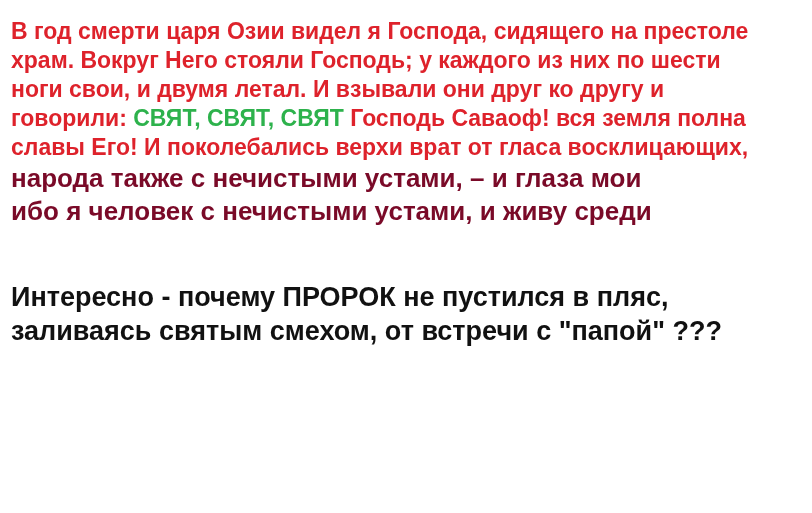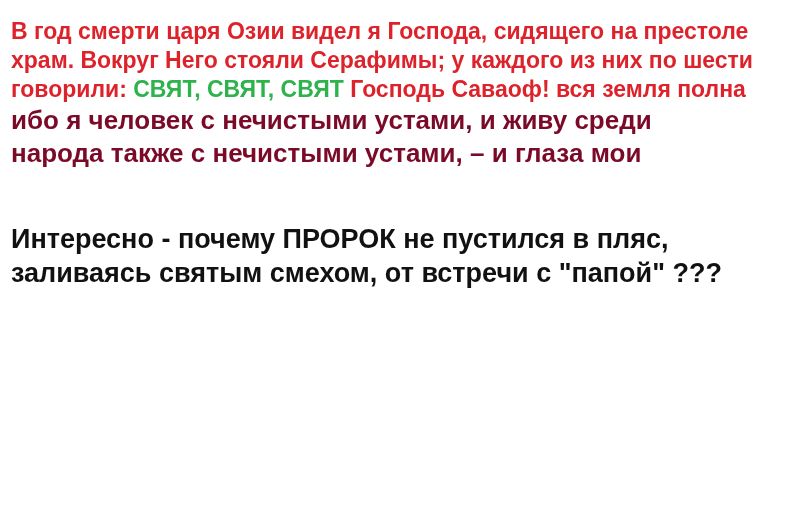--- a/index.html
+++ b/index.html
@@ -53,22 +53,24 @@
     line-height: 34px;
   }
   .question .line { white-space: pre; }
 </style>
 </head>
 <body>
 
 <div class="page">
   <p class="passage" id="passage">
       <span class="line line-red"><span class="run-red">В год смерти царя Озии видел я Господа, сидящего на престоле</span></span>
-      <span class="line line-red"><span class="run-red">храм. Вокруг Него стояли Серафимы; у каждого из них по шести</span></span>
+      <span class="line line-red"><span class="run-red">храм. Вокруг Него стояли Господь; у каждого из них по шести</span></span>
+      <span class="line line-red"><span class="run-red">ноги свои, и двумя летал. И взывали они друг ко другу и</span></span>
       <span class="line line-red"><span class="run-red">говорили: </span><span class="run-green">СВЯТ, СВЯТ, СВЯТ</span><span class="run-red"> Господь Саваоф! вся земля полна</span></span>
+      <span class="line line-red"><span class="run-red">славы Его! И поколебались верхи врат от гласа восклицающих,</span></span>
+      <span class="line line-large"><span class="run-maroon_large">народа также с нечистыми устами, – и глаза мои</span></span>
       <span class="line line-large"><span class="run-maroon_large">ибо я человек с нечистыми устами, и живу среди</span></span>
-      <span class="line line-large"><span class="run-maroon_large">народа также с нечистыми устами, – и глаза мои</span></span>
     </p>
   <p class="question">
     <span class="line">Интересно - почему ПРОРОК не пустился в пляс,</span>
     <span class="line">заливаясь святым смехом, от встречи с "папой" ???</span>
   </p>
 </div>
 
 </body></html>

